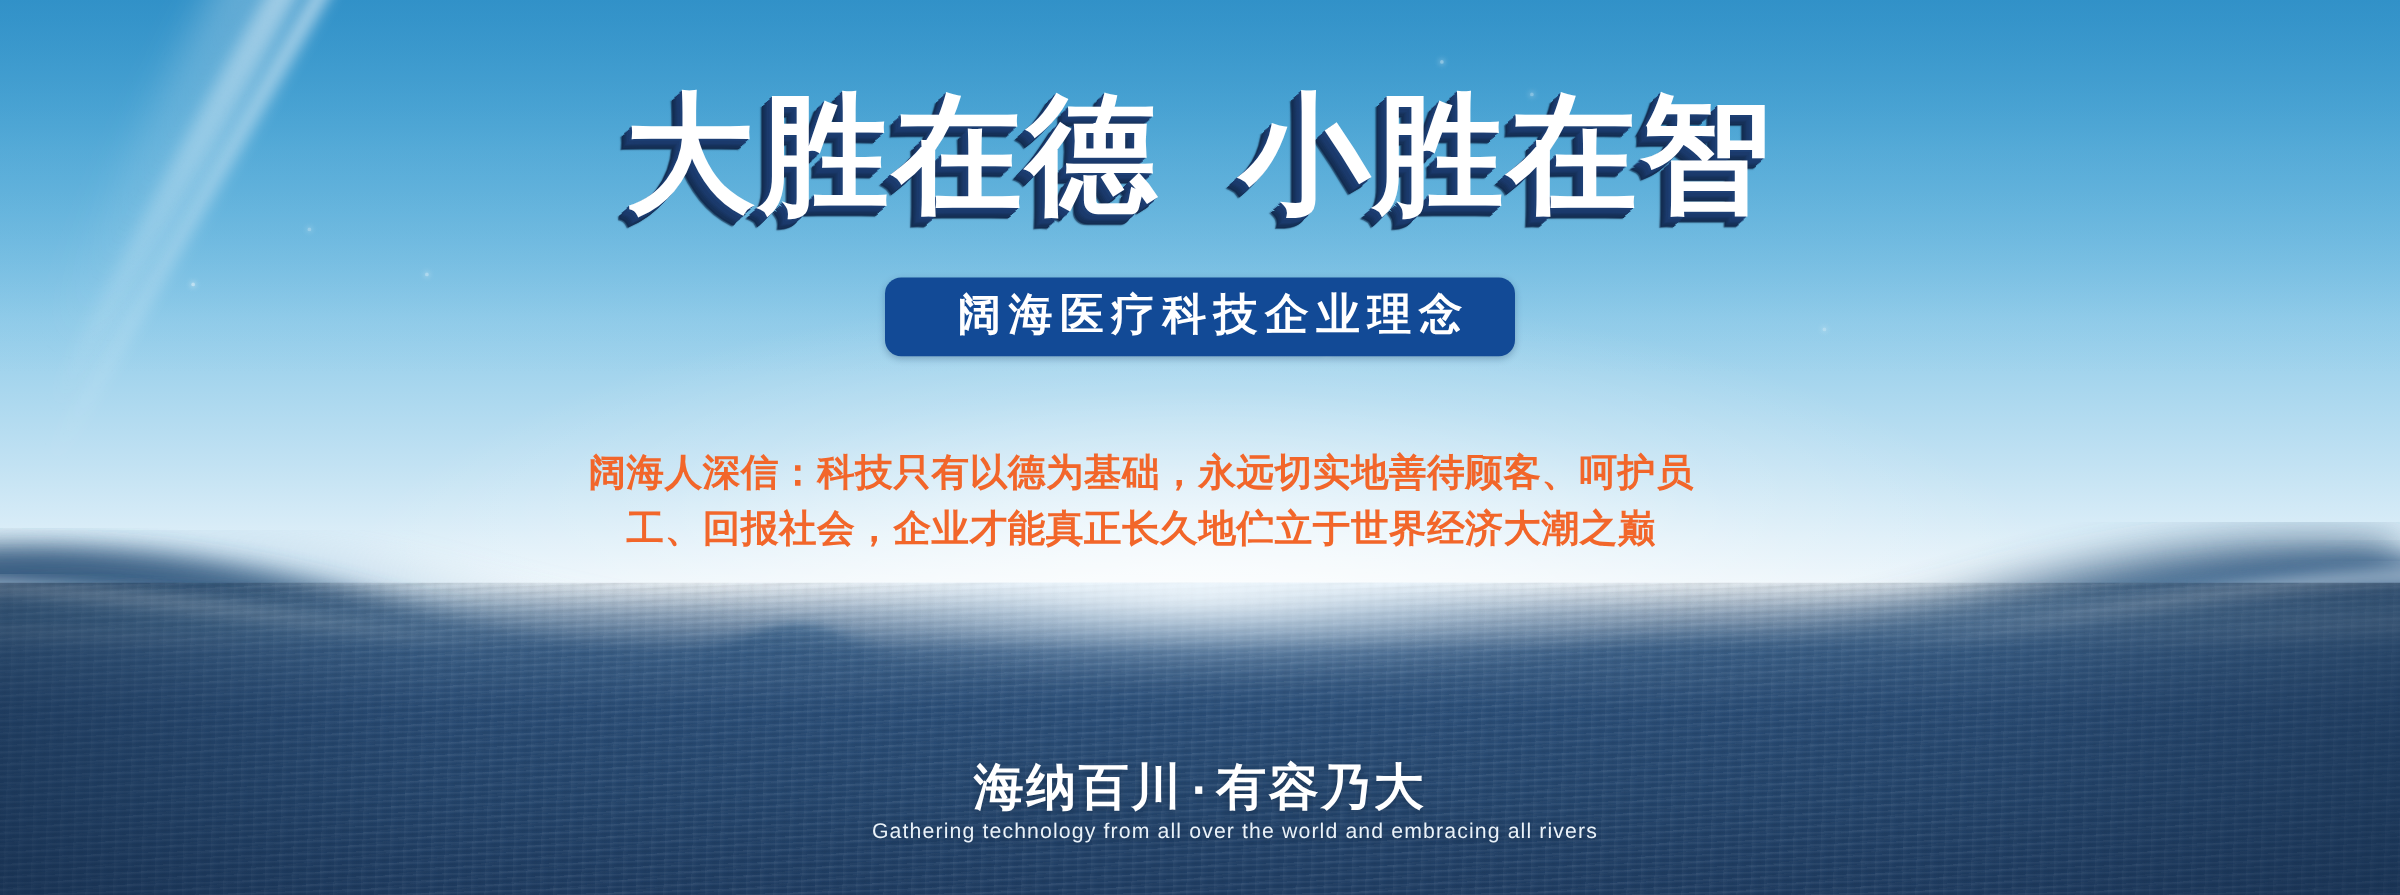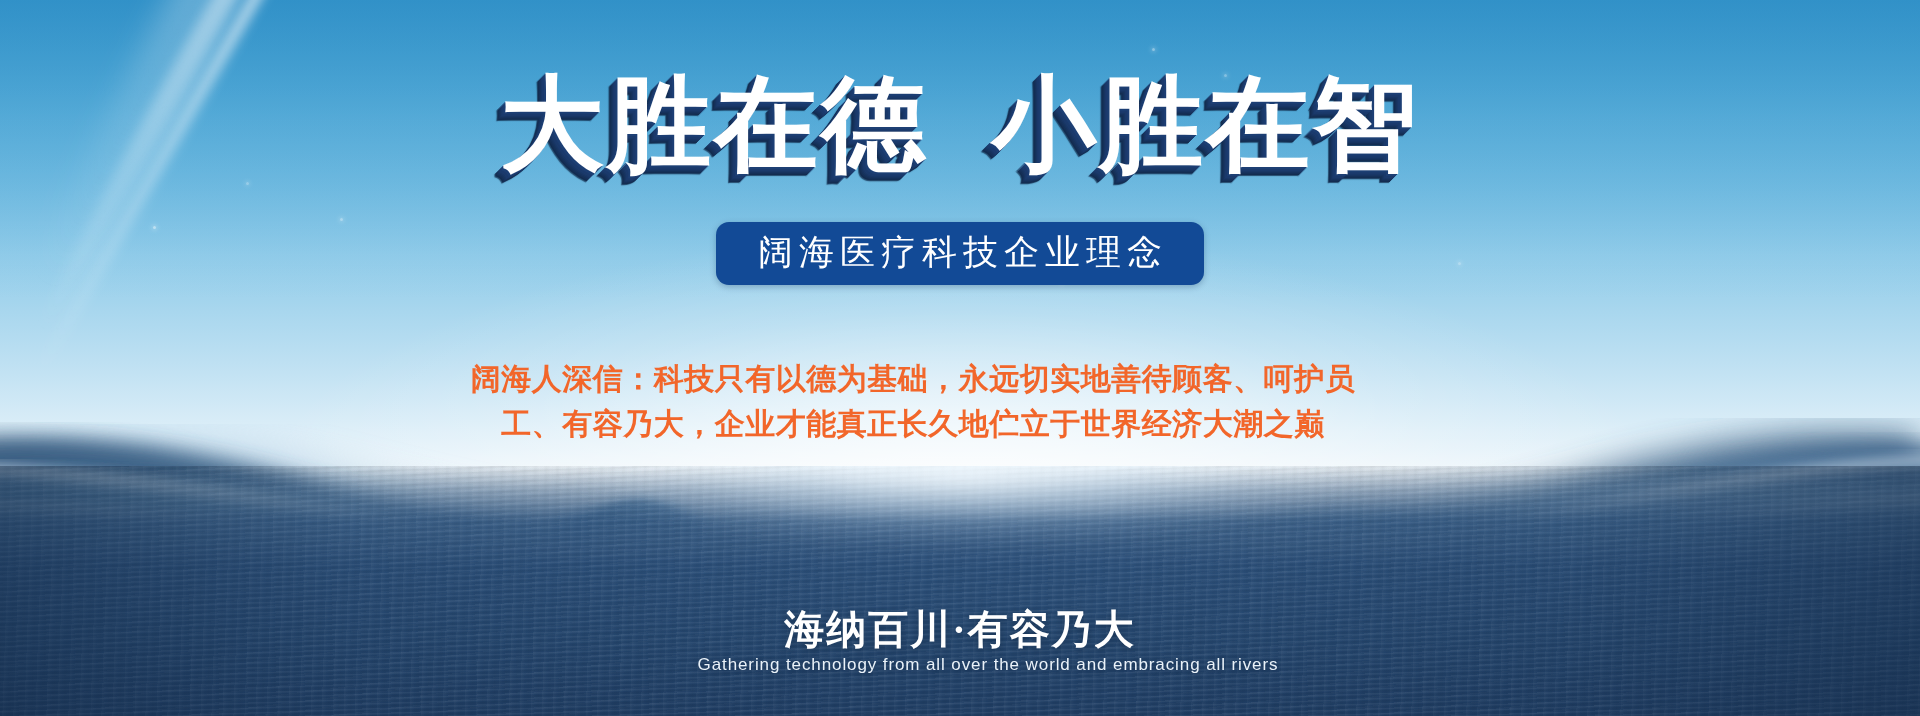--- a/index.html
+++ b/index.html
@@ -228,23 +228,23 @@
     position: absolute;
     left: 0;
     top: 222px;
     width: 1920px;
   }
   .badge {
     display: inline-block;
     background: #124a96;
     color: #ffffff;
     font-size: 35px;
-    font-weight: 400;
+    font-weight: 700;
     letter-spacing: 6px;
-    padding: 11px 36px 13px 42px;
+    padding: 11px 36px 13px 58px;
     border-radius: 13px;
     box-shadow: 0 2px 6px rgba(10,40,80,0.28);
     line-height: 1.1;
   }
 
   .subtitle-en {
     position: absolute;
     left: 0;
     top: 298px;
     width: 1920px;
@@ -267,21 +267,21 @@
     letter-spacing: 0.5px;
   }
   .paragraph .pline { display: block; }
 
   .motto {
     position: absolute;
     left: 0;
     top: 602px;
     width: 1920px;
     color: #ffffff;
-    font-family: Liberation Serif, serif;
+    font-family: Liberation Mono, monospace;
     font-size: 40px;
     font-weight: 700;
     letter-spacing: 2px;
     text-shadow: 0 2px 7px rgba(14,36,64,0.55);
   }
 
   .motto-en {
     position: absolute;
     left: 0;
     top: 655px;
@@ -422,21 +422,21 @@
 
     <div class="headline">大胜在德  小胜在智</div>
 
     <div class="badge-wrap">
       <span class="badge">阔海医疗科技企业理念</span>
     </div>
 
 
     <div class="paragraph">
       <span class="pline">阔海人深信：科技只有以德为基础，永远切实地善待顾客、呵护员</span>
-      <span class="pline">工、有容乃大，企业才能真正长久地伫立于世界经济大潮之巅</span>
+      <span class="pline">工、回报社会，企业才能真正长久地伫立于世界经济大潮之巅</span>
     </div>
 
     <div class="motto">海纳百川·有容乃大</div>
 
     <div class="motto-en">Gathering technology from all over the world and embracing all rivers</div>
 
   </div>
 </div>
 
 </body></html>

